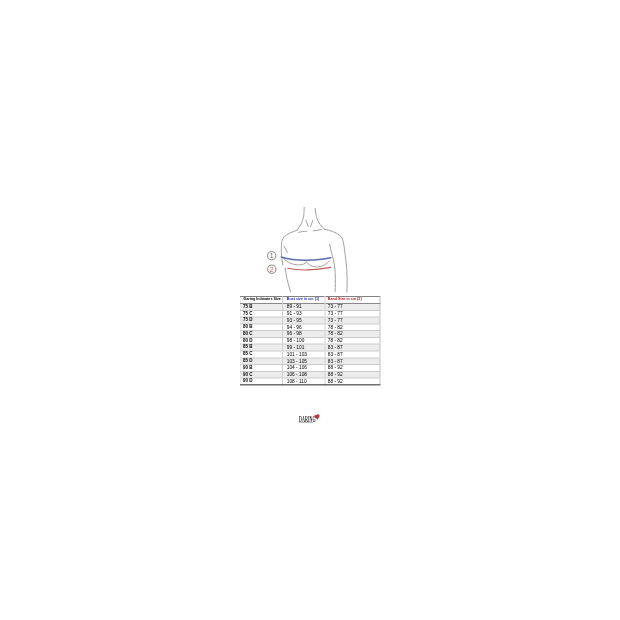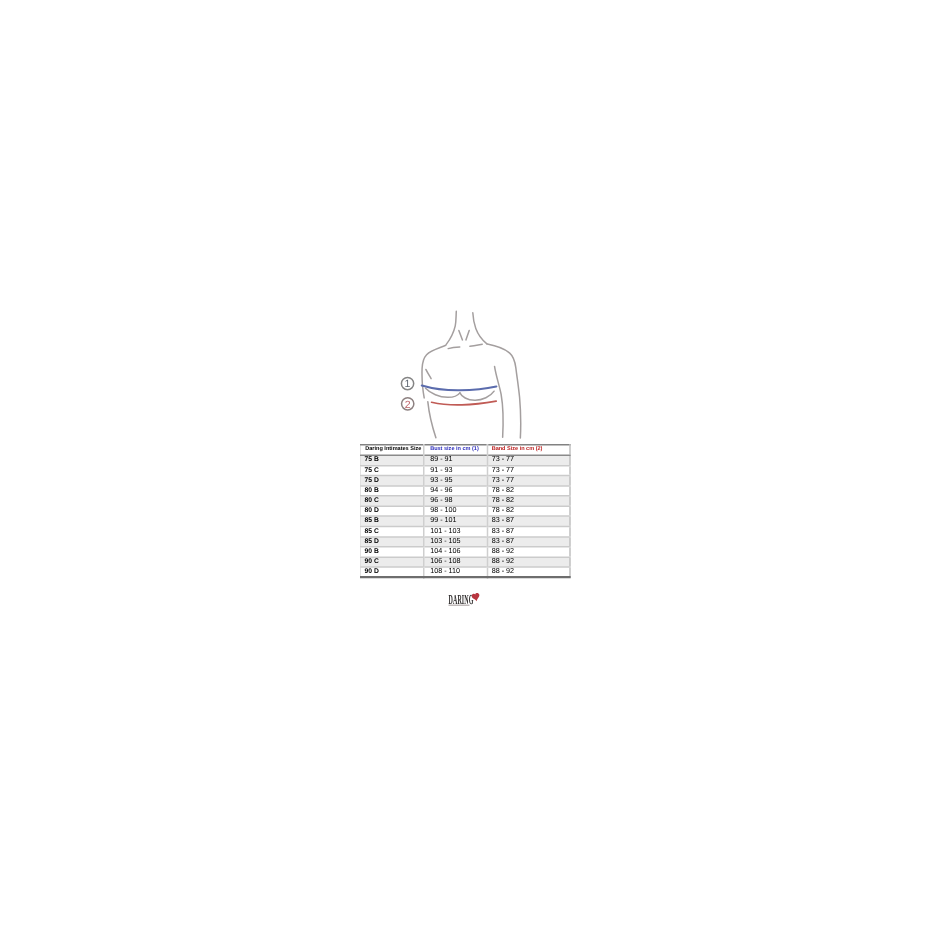--- a/index.html
+++ b/index.html
@@ -138,21 +138,21 @@
 
     <tr style="height:13.58px;background:#ffffff;border-top:2px solid #cbcbcb;">
       <td style="font-size:9px;font-weight:bold;vertical-align:top;line-height:9px;padding:0 0 0 5px;">90 D</td>
       <td style="font-size:9.6px;vertical-align:top;line-height:9px;padding:0 0 0 8px;border-left:2px solid #cfcfcf;">108 - 110</td>
       <td style="font-size:9.6px;vertical-align:top;line-height:9px;padding:0 0 0 5px;border-left:2px solid #cfcfcf;">88 - 92</td>
     </tr>
     </tbody>
   </table>
 </div>
 
-<div class="abs" style="left:298.6px;top:395px;width:26px;height:11px;">
+<div class="abs" style="left:298.6px;top:414px;width:26px;height:11px;">
   <span class="abs" style="left:0;top:-0.5px;font-family:'Liberation Serif',serif;font-weight:bold;font-size:10px;letter-spacing:0.2px;color:#322f2f;transform:scale(0.40,0.92);transform-origin:0 0;white-space:nowrap;">DARING</span>
 
   <div class="abs" style="left:0.5px;top:7.6px;width:13.5px;height:1.1px;background:#c0baba;"></div>
 
   <svg class="abs" style="left:15.3px;top:0.1px" width="6.5" height="6.5" viewBox="0 0 10 10">
     <path d="M5,9 C4,6.5 1,5.5 1,3.2 C1,1.6 2.3,0.8 3.4,0.8 C4.3,0.8 4.8,1.4 5,1.9 C5.2,1.4 5.7,0.8 6.6,0.8 C7.7,0.8 9,1.6 9,3.2 C9,5.5 6,6.5 5,9 Z" fill="#b8353f" transform="rotate(-12 5 5)"></path>
   </svg>
 </div>
 
 </body></html>

